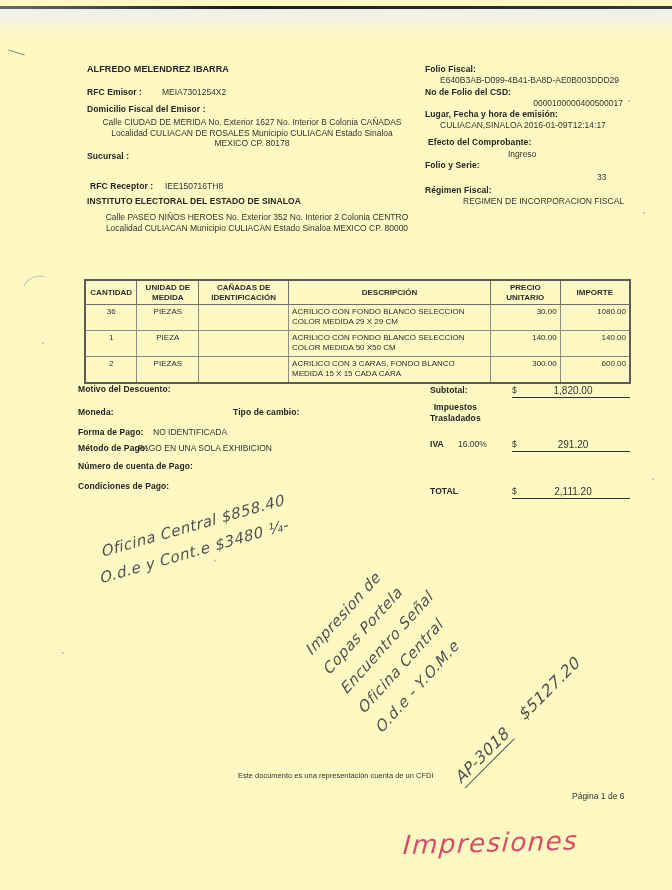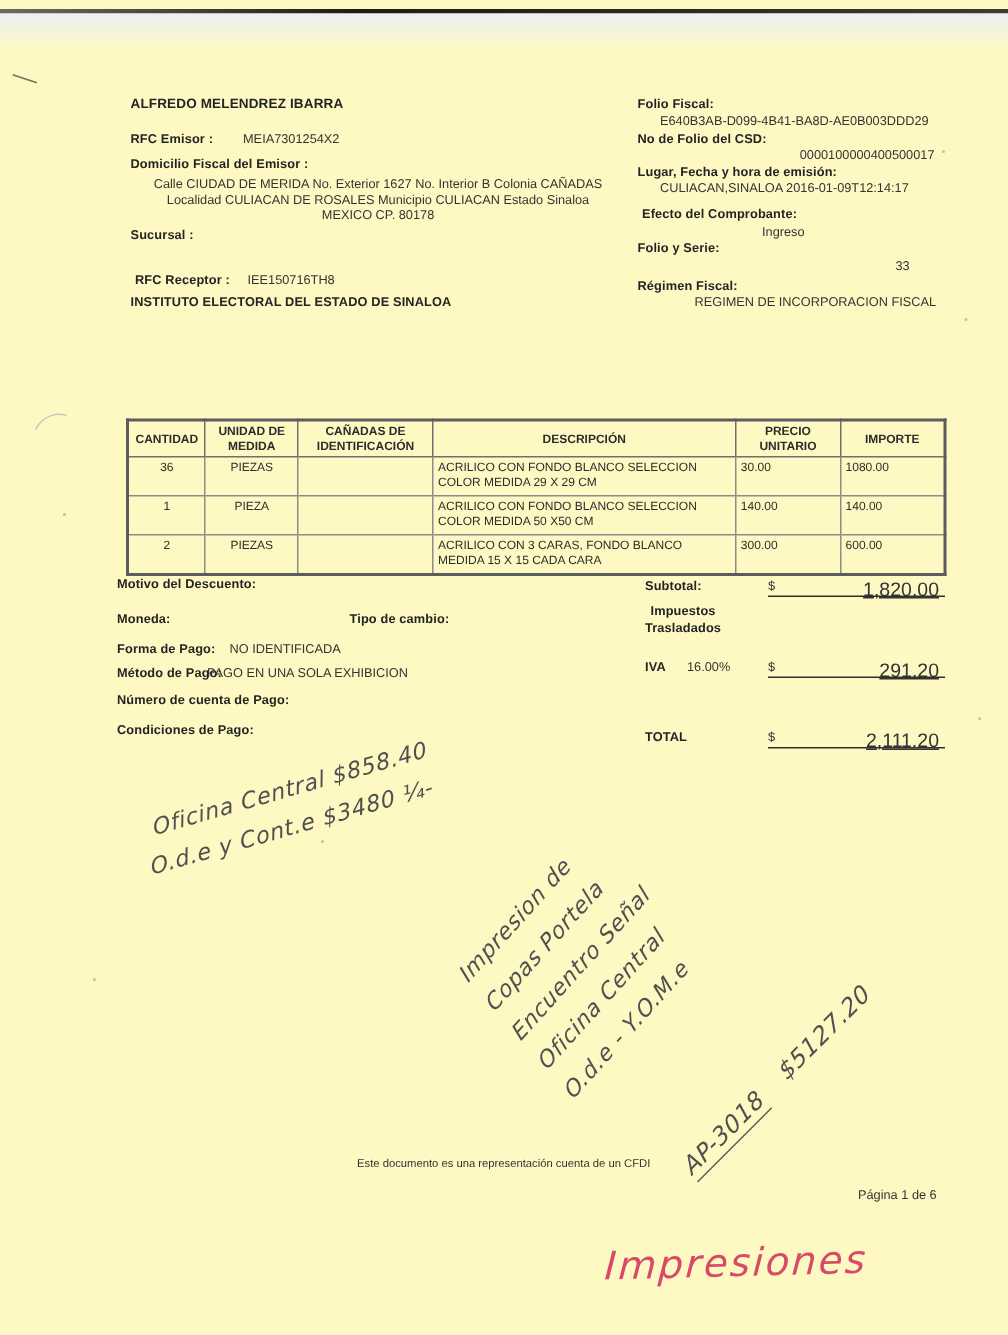--- a/index.html
+++ b/index.html
@@ -19,23 +19,23 @@
     transform:rotate(18deg);opacity:.8;}
   .scan-curve{left:22px;top:276px;width:30px;height:26px;border:1px solid transparent;
     border-top-color:#b9b9b9;border-radius:50%;transform:rotate(-25deg);opacity:.8;}
   
   table.items{position:absolute;left:84px;top:279px;width:547px;border-collapse:collapse;
     font-size:8px;color:#2c2c2c;border:2px solid #5c5c5c;}
   table.items th{border:1px solid #6f6f6f;font-weight:bold;white-space:pre-line;
     text-align:center;vertical-align:middle;padding:2px 2px;line-height:9.5px;height:18px;}
   table.items td{border:1px solid #8c8c8c;padding:2px 3px;vertical-align:top;
     line-height:9.5px;height:21px;}
-  td.c{text-align:center;} td.r{text-align:left;padding-right:4px;}
+  td.c{text-align:center;} td.r{text-align:right;padding-right:4px;}
   .rule{border-bottom:1.6px solid #2f2f2f;height:0;}
-  .amount{width:106px;text-align:right;font-size:13px;color:#333;text-decoration:underline;}
+  .amount{width:106px;text-align:center;font-size:10px;color:#333;}
   
   .hand{font-family:"DejaVu Sans",cursive;font-style:italic;
     color:rgba(56,56,64,0.88);letter-spacing:0.5px;}
   .hand-note1{left:100px;top:540px;font-size:15px;line-height:25px;
     transform:rotate(-16deg) skewX(-6deg);transform-origin:0 0;}
   .hand-note2{left:300px;top:642px;font-size:15px;line-height:26px;
     transform:rotate(-48deg) skewX(-6deg);transform-origin:0 0;white-space:nowrap;}
   .hand-note3{left:452px;top:772px;font-size:16px;white-space:nowrap;
     transform:rotate(-45deg) skewX(-6deg);transform-origin:0 0;}
   .hand-note3 .code{border-bottom:1.6px solid rgba(56,56,64,0.85);padding-bottom:1px;}
@@ -78,20 +78,22 @@
   <div class="abs lbl" style="left:428px;top:137px">Efecto del Comprobante:</div>
   <div class="abs val" style="left:508px;top:149px">Ingreso</div>
   <div class="abs lbl" style="left:425px;top:160px">Folio y Serie:</div>
   <div class="abs val" style="left:597px;top:172px">33</div>
   <div class="abs lbl" style="left:425px;top:185px">Régimen Fiscal:</div>
   <div class="abs val" style="left:463px;top:196px">REGIMEN DE INCORPORACION FISCAL</div>
 
   <div class="abs lbl" style="left:90px;top:181px">RFC Receptor :</div>
   <div class="abs val" style="left:165px;top:181px">IEE150716TH8</div>
   <div class="abs lbl" style="left:87px;top:196px">INSTITUTO ELECTORAL DEL ESTADO DE SINALOA</div>
+  <div class="abs val pre" style="left:87px;top:212px;width:340px">Calle PASEO NIÑOS HEROES No. Exterior 352 No. Interior 2 Colonia CENTRO
+Localidad CULIACAN Municipio CULIACAN Estado Sinaloa MEXICO CP. 80000</div>
 
   <table class="items">
     <colgroup>
       <col style="width:52px">
         <col style="width:62px">
         <col style="width:90px">
       <col style="width:203px">
         <col style="width:70px">
         <col style="width:70px">
     </colgroup>

